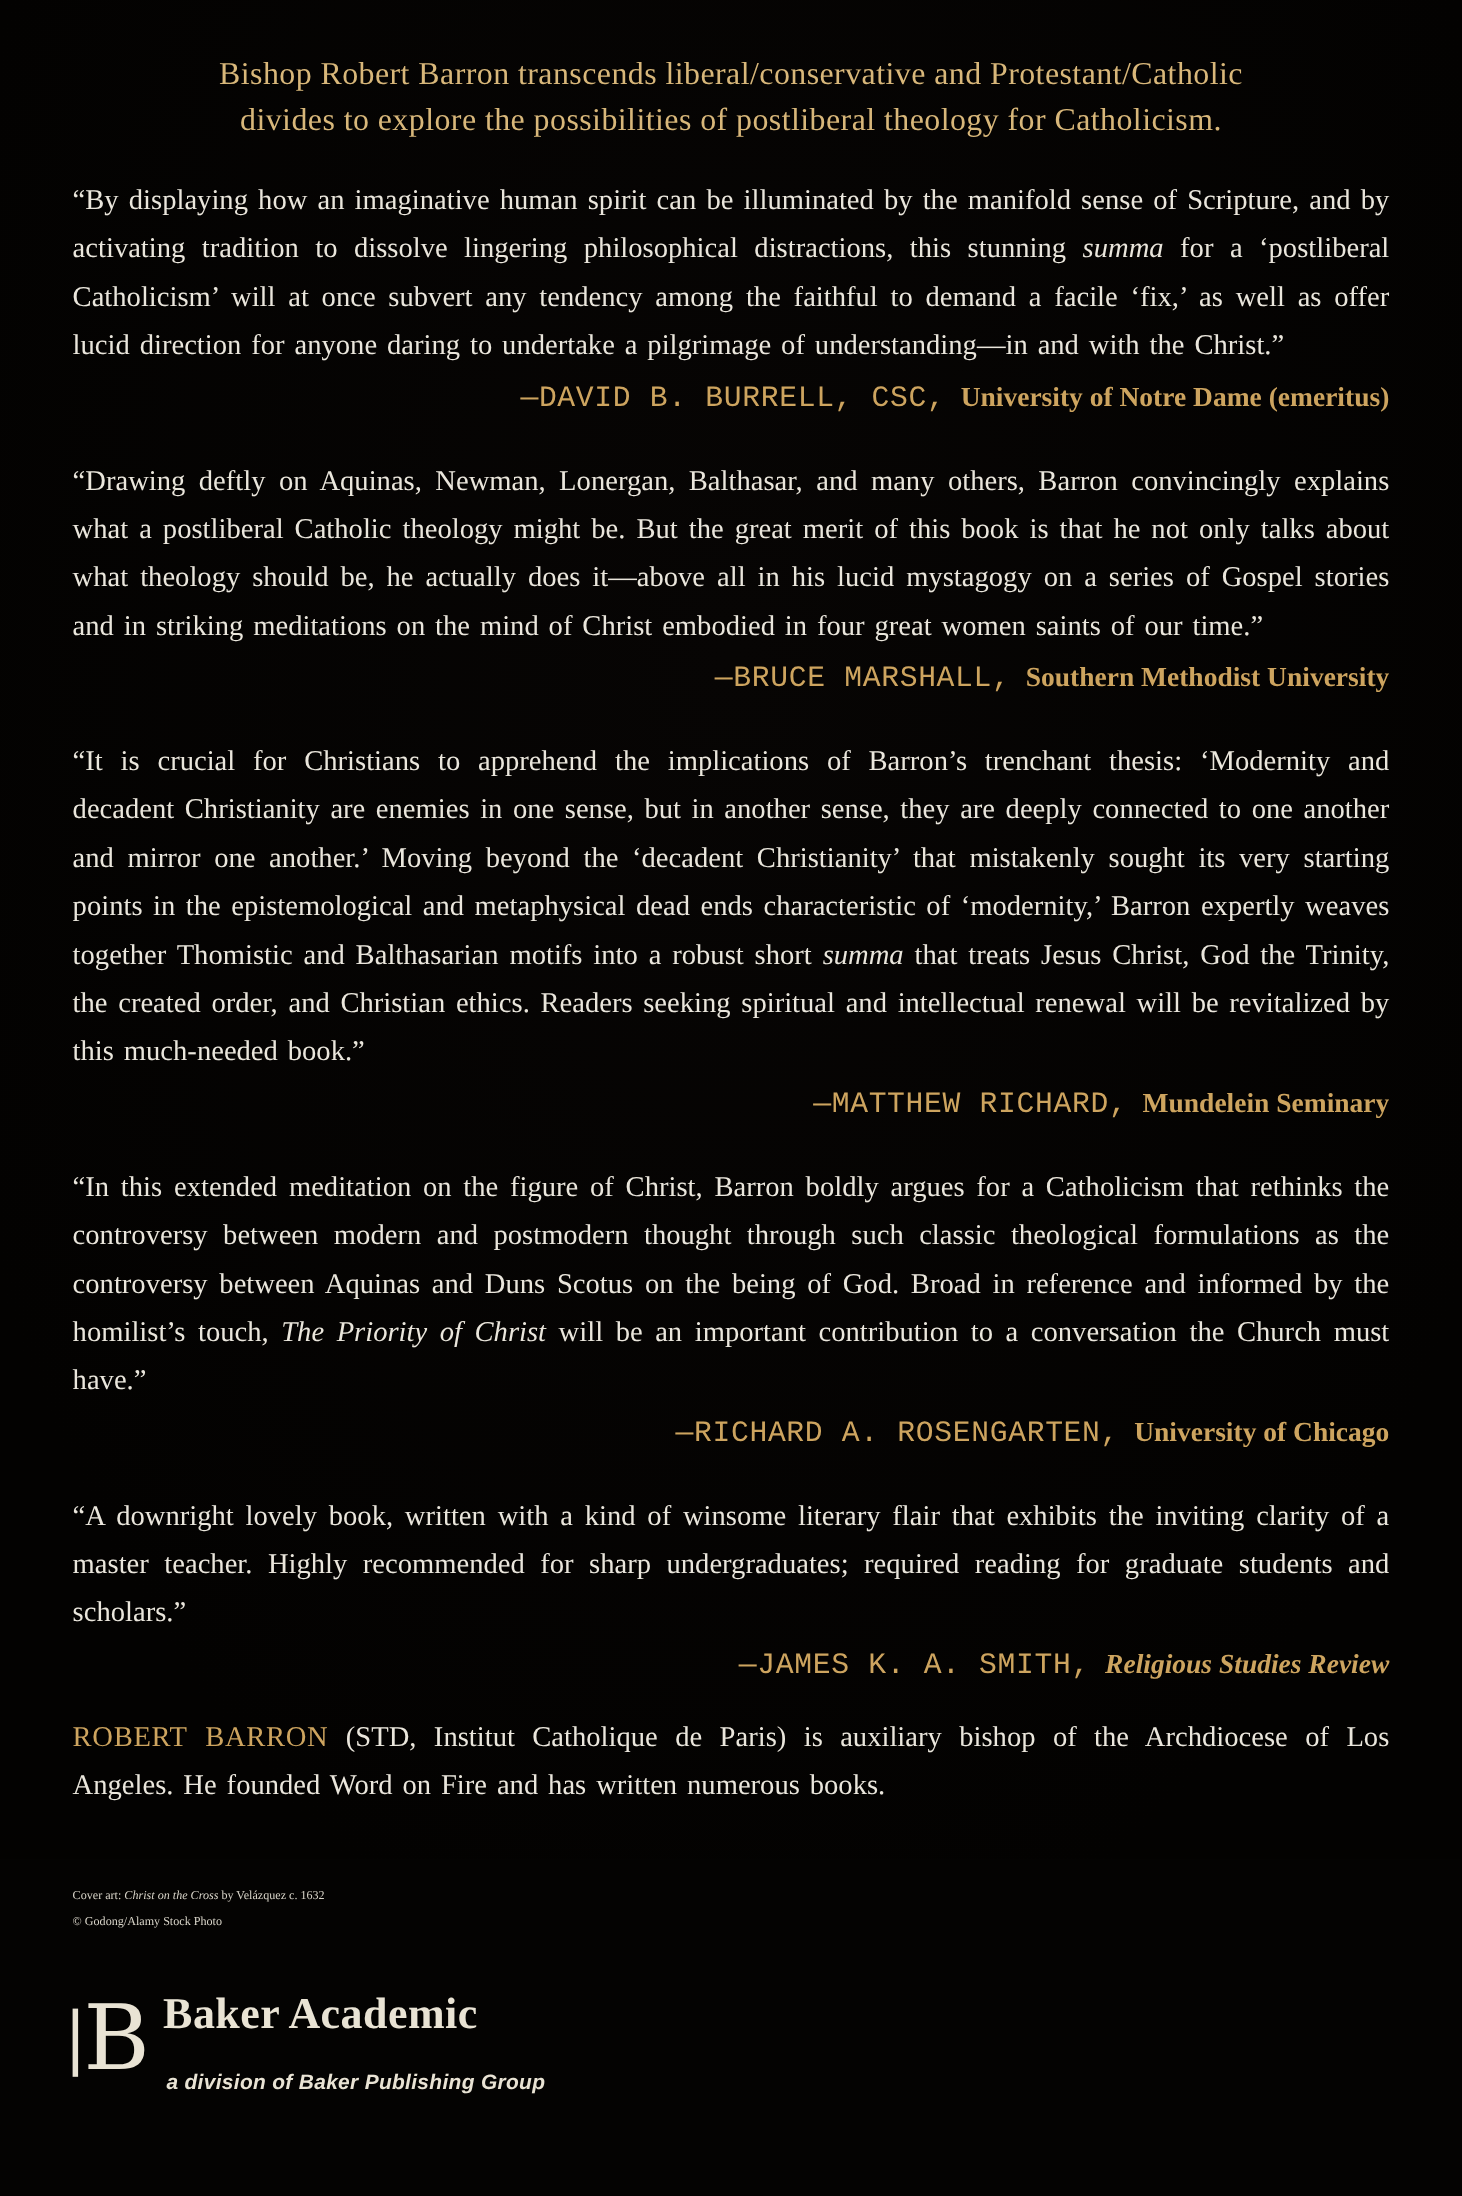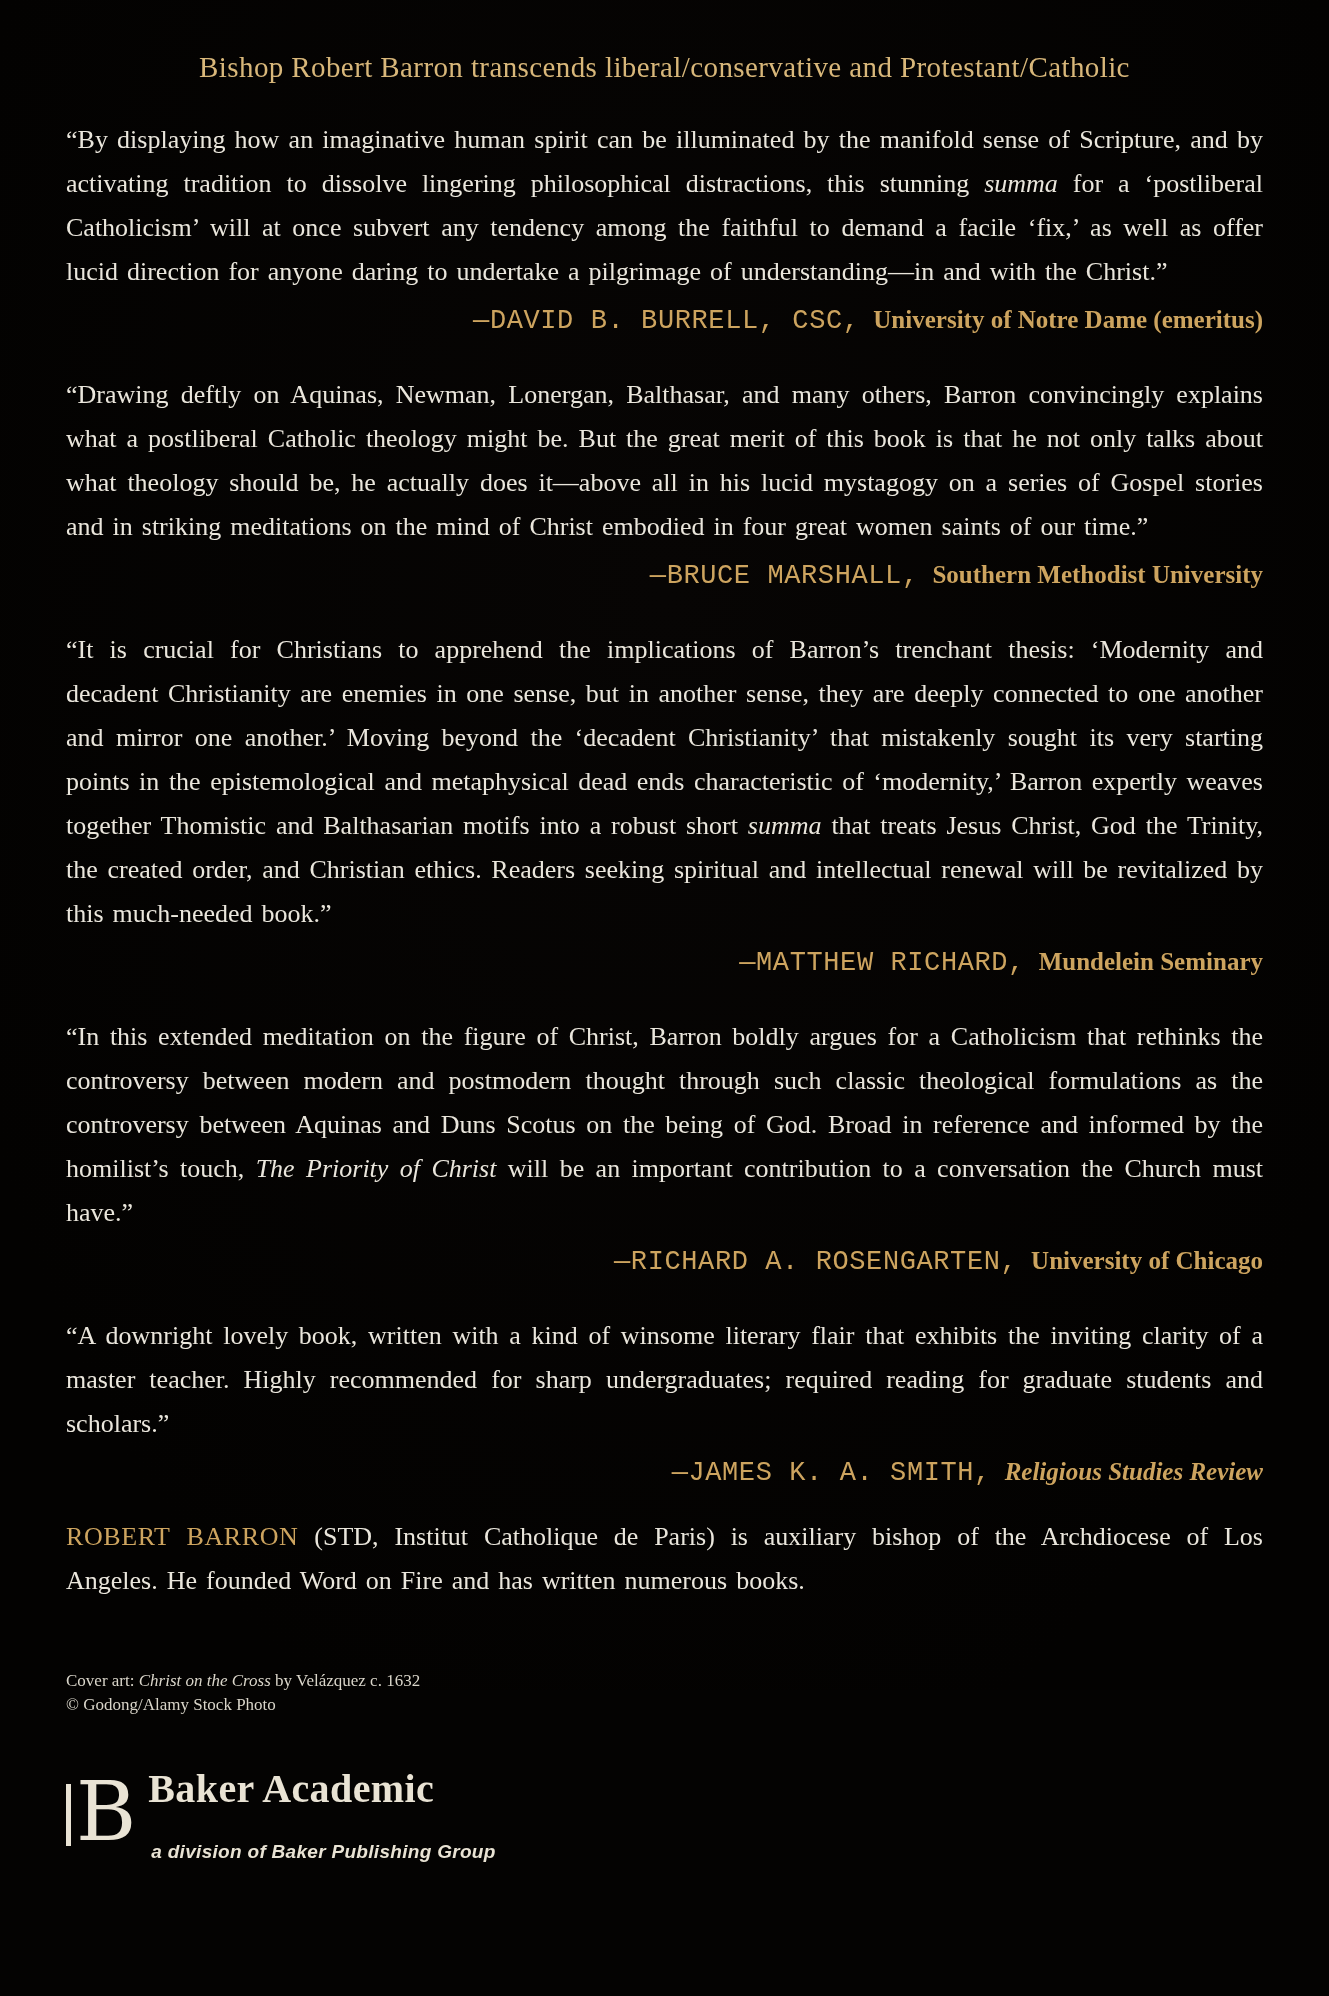--- a/index.html
+++ b/index.html
@@ -55,21 +55,21 @@
     margin-top: 20px;
     color: #eae6dc;
     font-size: 26px;
     line-height: 44px;
     text-align: justify;
     word-spacing: 2.5px;
   }
   .credits {
     margin-top: 66px;
     color: #d9d5c9;
-    font-size: 17px;
+    font-size: 11px;
     line-height: 24px;
   }
   .publisher {
     margin-top: 50px;
     display: flex;
     align-items: center;
     color: #e9e3d4;
   }
   .logo-mark {
     display: flex;
@@ -107,20 +107,21 @@
     padding-left: 3px;
   }
 </style>
 </head>
 <body>
 
 <div class="container">
 
   <div class="headline">
     <div>Bishop Robert Barron transcends liberal/conservative and Protestant/Catholic</div>
+    <div>divides to explore the possibilities of postliberal theology for Catholicism.</div>
   </div>
 
   <p class="quote"><span>“By displaying how an imaginative human spirit can be illuminated by the manifold sense of Scripture, and by activating tradition to dissolve lingering philosophical distractions, this stunning </span><span class="it">summa</span><span> for a ‘postliberal Catholicism’ will at once subvert any tendency among the faithful to demand a facile ‘fix,’ as well as offer lucid direction for anyone daring to undertake a pilgrimage of understanding—in and with the Christ.”</span></p>
   <p class="attribution">
     <span class="attr-name">—DAVID B. BURRELL, CSC,</span>
     <span class="attr-affil">University of Notre Dame (emeritus)</span>
   </p>
 
   <p class="quote"><span>“Drawing deftly on Aquinas, Newman, Lonergan, Balthasar, and many others, Barron convincingly explains what a postliberal Catholic theology might be. But the great merit of this book is that he not only talks about what theology should be, he actually does it—above all in his lucid mystagogy on a series of Gospel stories and in striking meditations on the mind of Christ embodied in four great women saints of our time.”</span></p>
   <p class="attribution">

